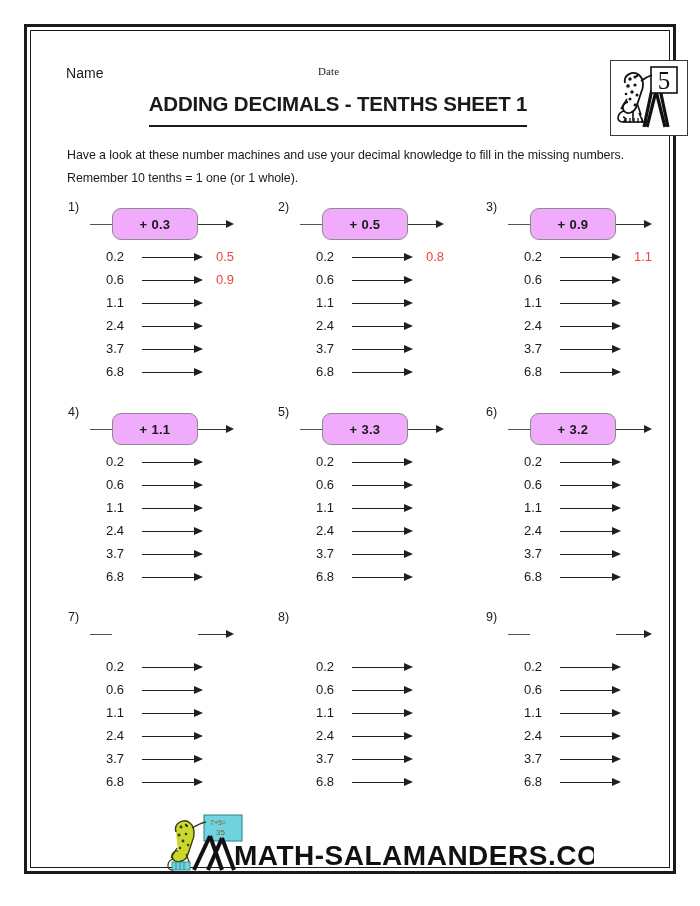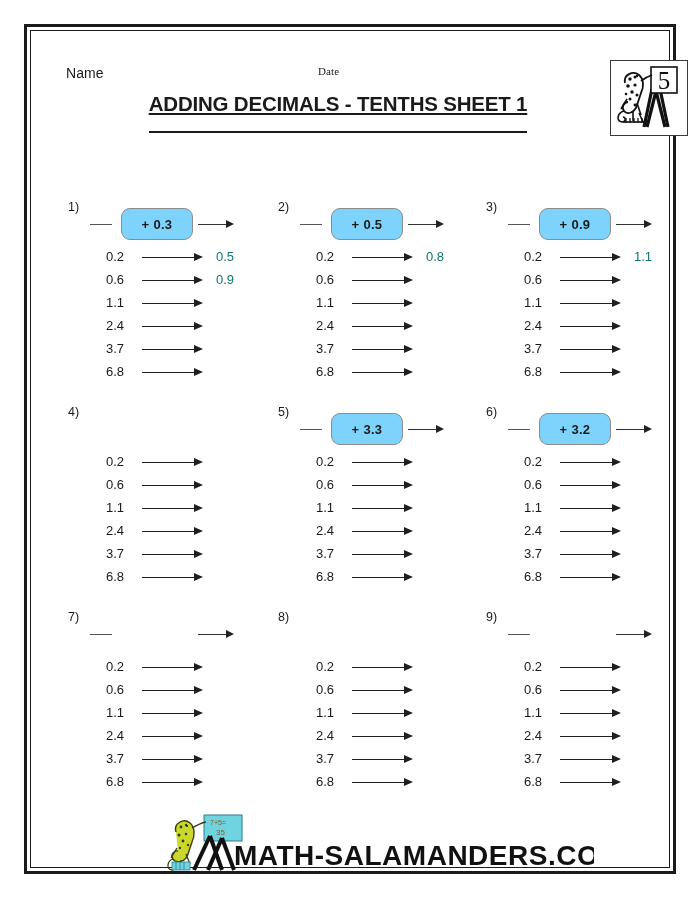--- a/index.html
+++ b/index.html
@@ -88,24 +88,23 @@
     top: 34px;
     left: 30px;
     width: 500px;
     text-align: center;
   }
   .title-wrap .t-inner {
     display: inline-block;
     font-size: 20.5px;
     font-weight: bold;
     border-bottom: 2px solid #1a1a1a;
-    padding-bottom: 15px;
+    padding-bottom: 9px;
     letter-spacing: -0.2px;
     white-space: nowrap;
-    text-decoration: underline;
   }
 
   .instructions {
     position: absolute;
     top: 86px;
     left: 9px;
     width: 612px;
     font-size: 12.4px;
     line-height: 1.85;
     letter-spacing: -0.05px;
@@ -151,25 +150,25 @@
   .m-inwire {
     position: absolute;
     left: 0px;
     top: 16px;
     width: 22px;
     height: 0;
     border-top: 1.4px solid #555;
   }
   .m-box {
     position: absolute;
-    left: 31px;
+    left: 22px;
     top: 0px;
-    width: 72px;
+    width: 86px;
     height: 32px;
-    background: #7dd3fc;
+    background: #f0abfc;
     border: 1.3px solid #8c8c8c;
     border-radius: 9px;
     box-sizing: border-box;
     display: flex;
     align-items: center;
     justify-content: center;
     font-size: 13px;
     font-weight: bold;
     color: #1a1a1a;
     letter-spacing: .3px;
@@ -241,21 +240,21 @@
     height: 0;
     border-left: 9px solid #1f1f1f;
     border-top: 4.5px solid transparent;
     border-bottom: 4.5px solid transparent;
   }
   .m-out {
     position: absolute;
     left: 148px;
     top: 1px;
     font-size: 13px;
-    color: #0f766e;
+    color: #ef4444;
   }
 
   
   #footer {
     position: absolute;
     left: 0px;
     bottom: 10px;
     width: 638px;
     height: 84px;
   }
@@ -326,20 +325,21 @@
         <circle cx="15" cy="33" r="1.3" fill="#111"></circle>
 
         <circle cx="26" cy="15" r="1.2" fill="#111"></circle>
       </svg>
     </div>
 
     <div class="title-wrap">
       <span class="t-inner">ADDING DECIMALS - TENTHS SHEET 1</span>
     </div>
 
+    <div class="instructions">Have a look at these number machines and use your decimal knowledge to fill in the missing numbers. Remember 10 tenths = 1 one (or 1 whole).</div>
 
     <div id="machine-grid">
         <div class="mrow">
           <div class="machine c0">
             <div class="m-index">1)</div>
             <div class="m-head">
               <div class="m-inwire"></div>
               <div class="m-box">+ 0.3</div>
               <div class="m-outwire">
                 <div class="ln"></div>
@@ -516,20 +516,28 @@
                   <span class="hd"></span>
                 </span>
                 <span class="m-out"></span>
               </div>
             </div>
           </div>
         </div>
         <div class="mrow">
           <div class="machine c0">
             <div class="m-index">4)</div>
+            <div class="m-head">
+              <div class="m-inwire"></div>
+              <div class="m-box">+ 1.1</div>
+              <div class="m-outwire">
+                <div class="ln"></div>
+                <div class="hd"></div>
+              </div>
+            </div>
             <div class="m-rows">
               <div class="m-line">
                 <span class="m-in">0.2</span>
                 <span class="m-arrow">
                   <span class="ln"></span>
                   <span class="hd"></span>
                 </span>
                 <span class="m-out"></span>
               </div>
               <div class="m-line">

